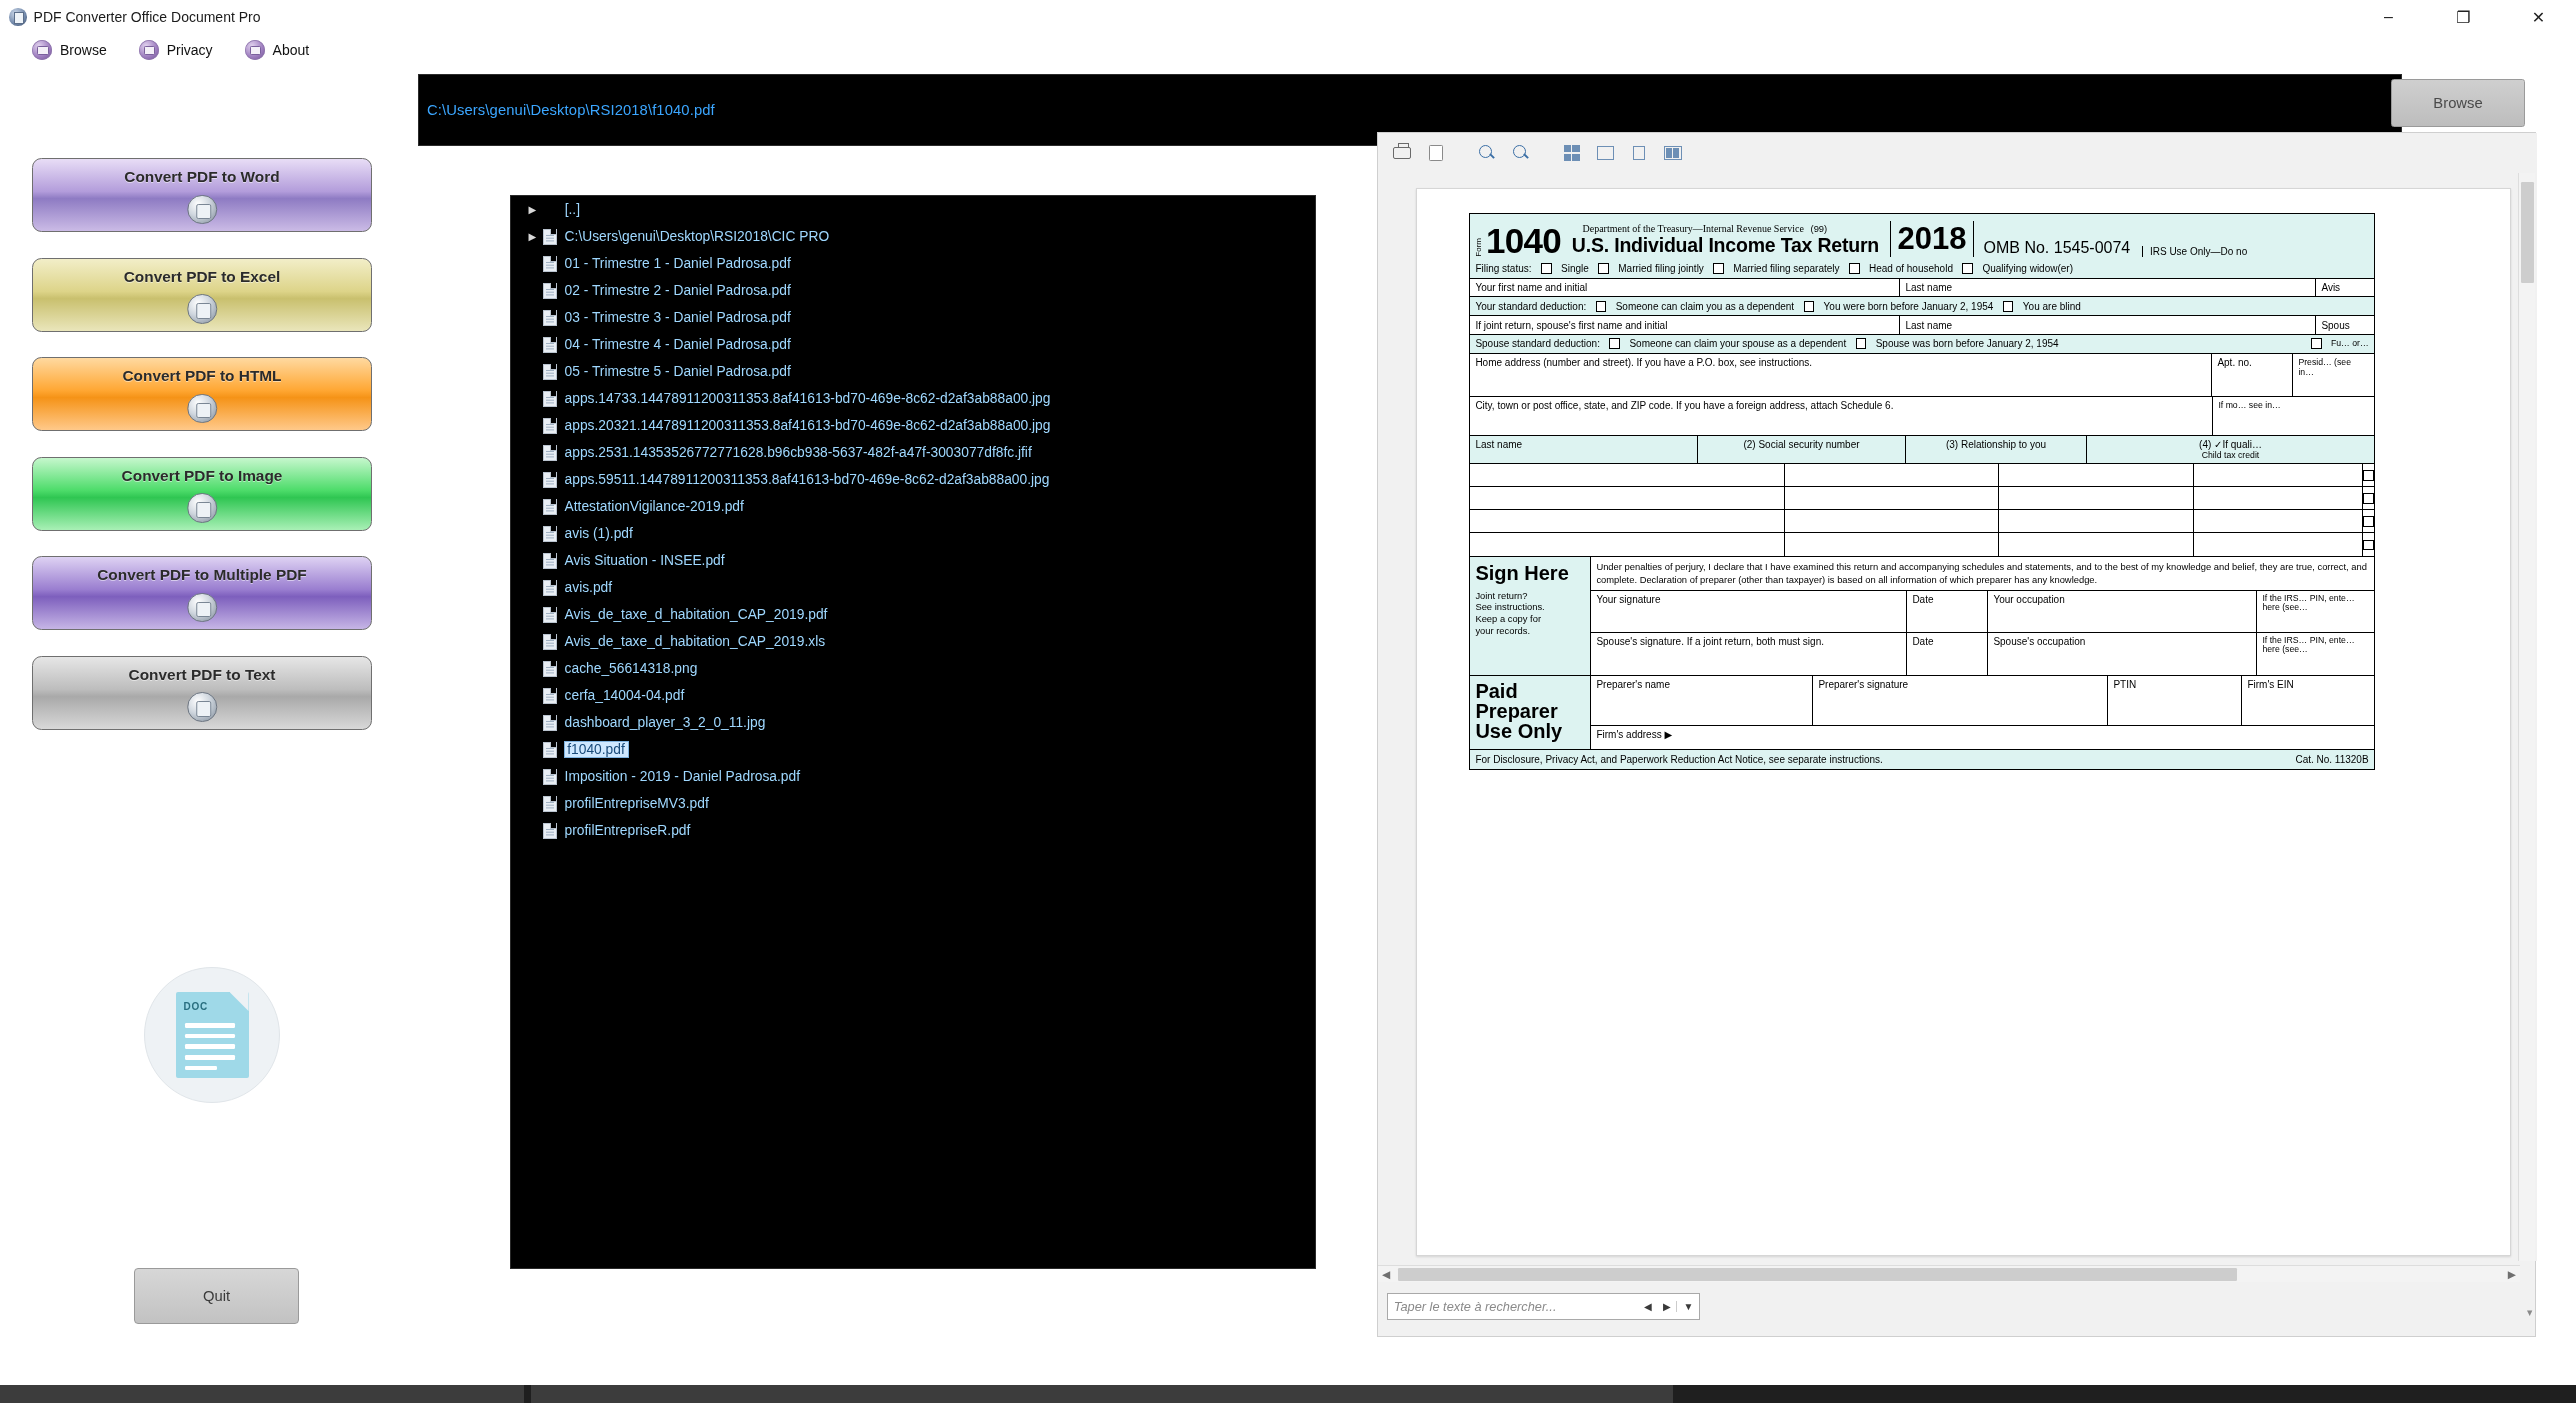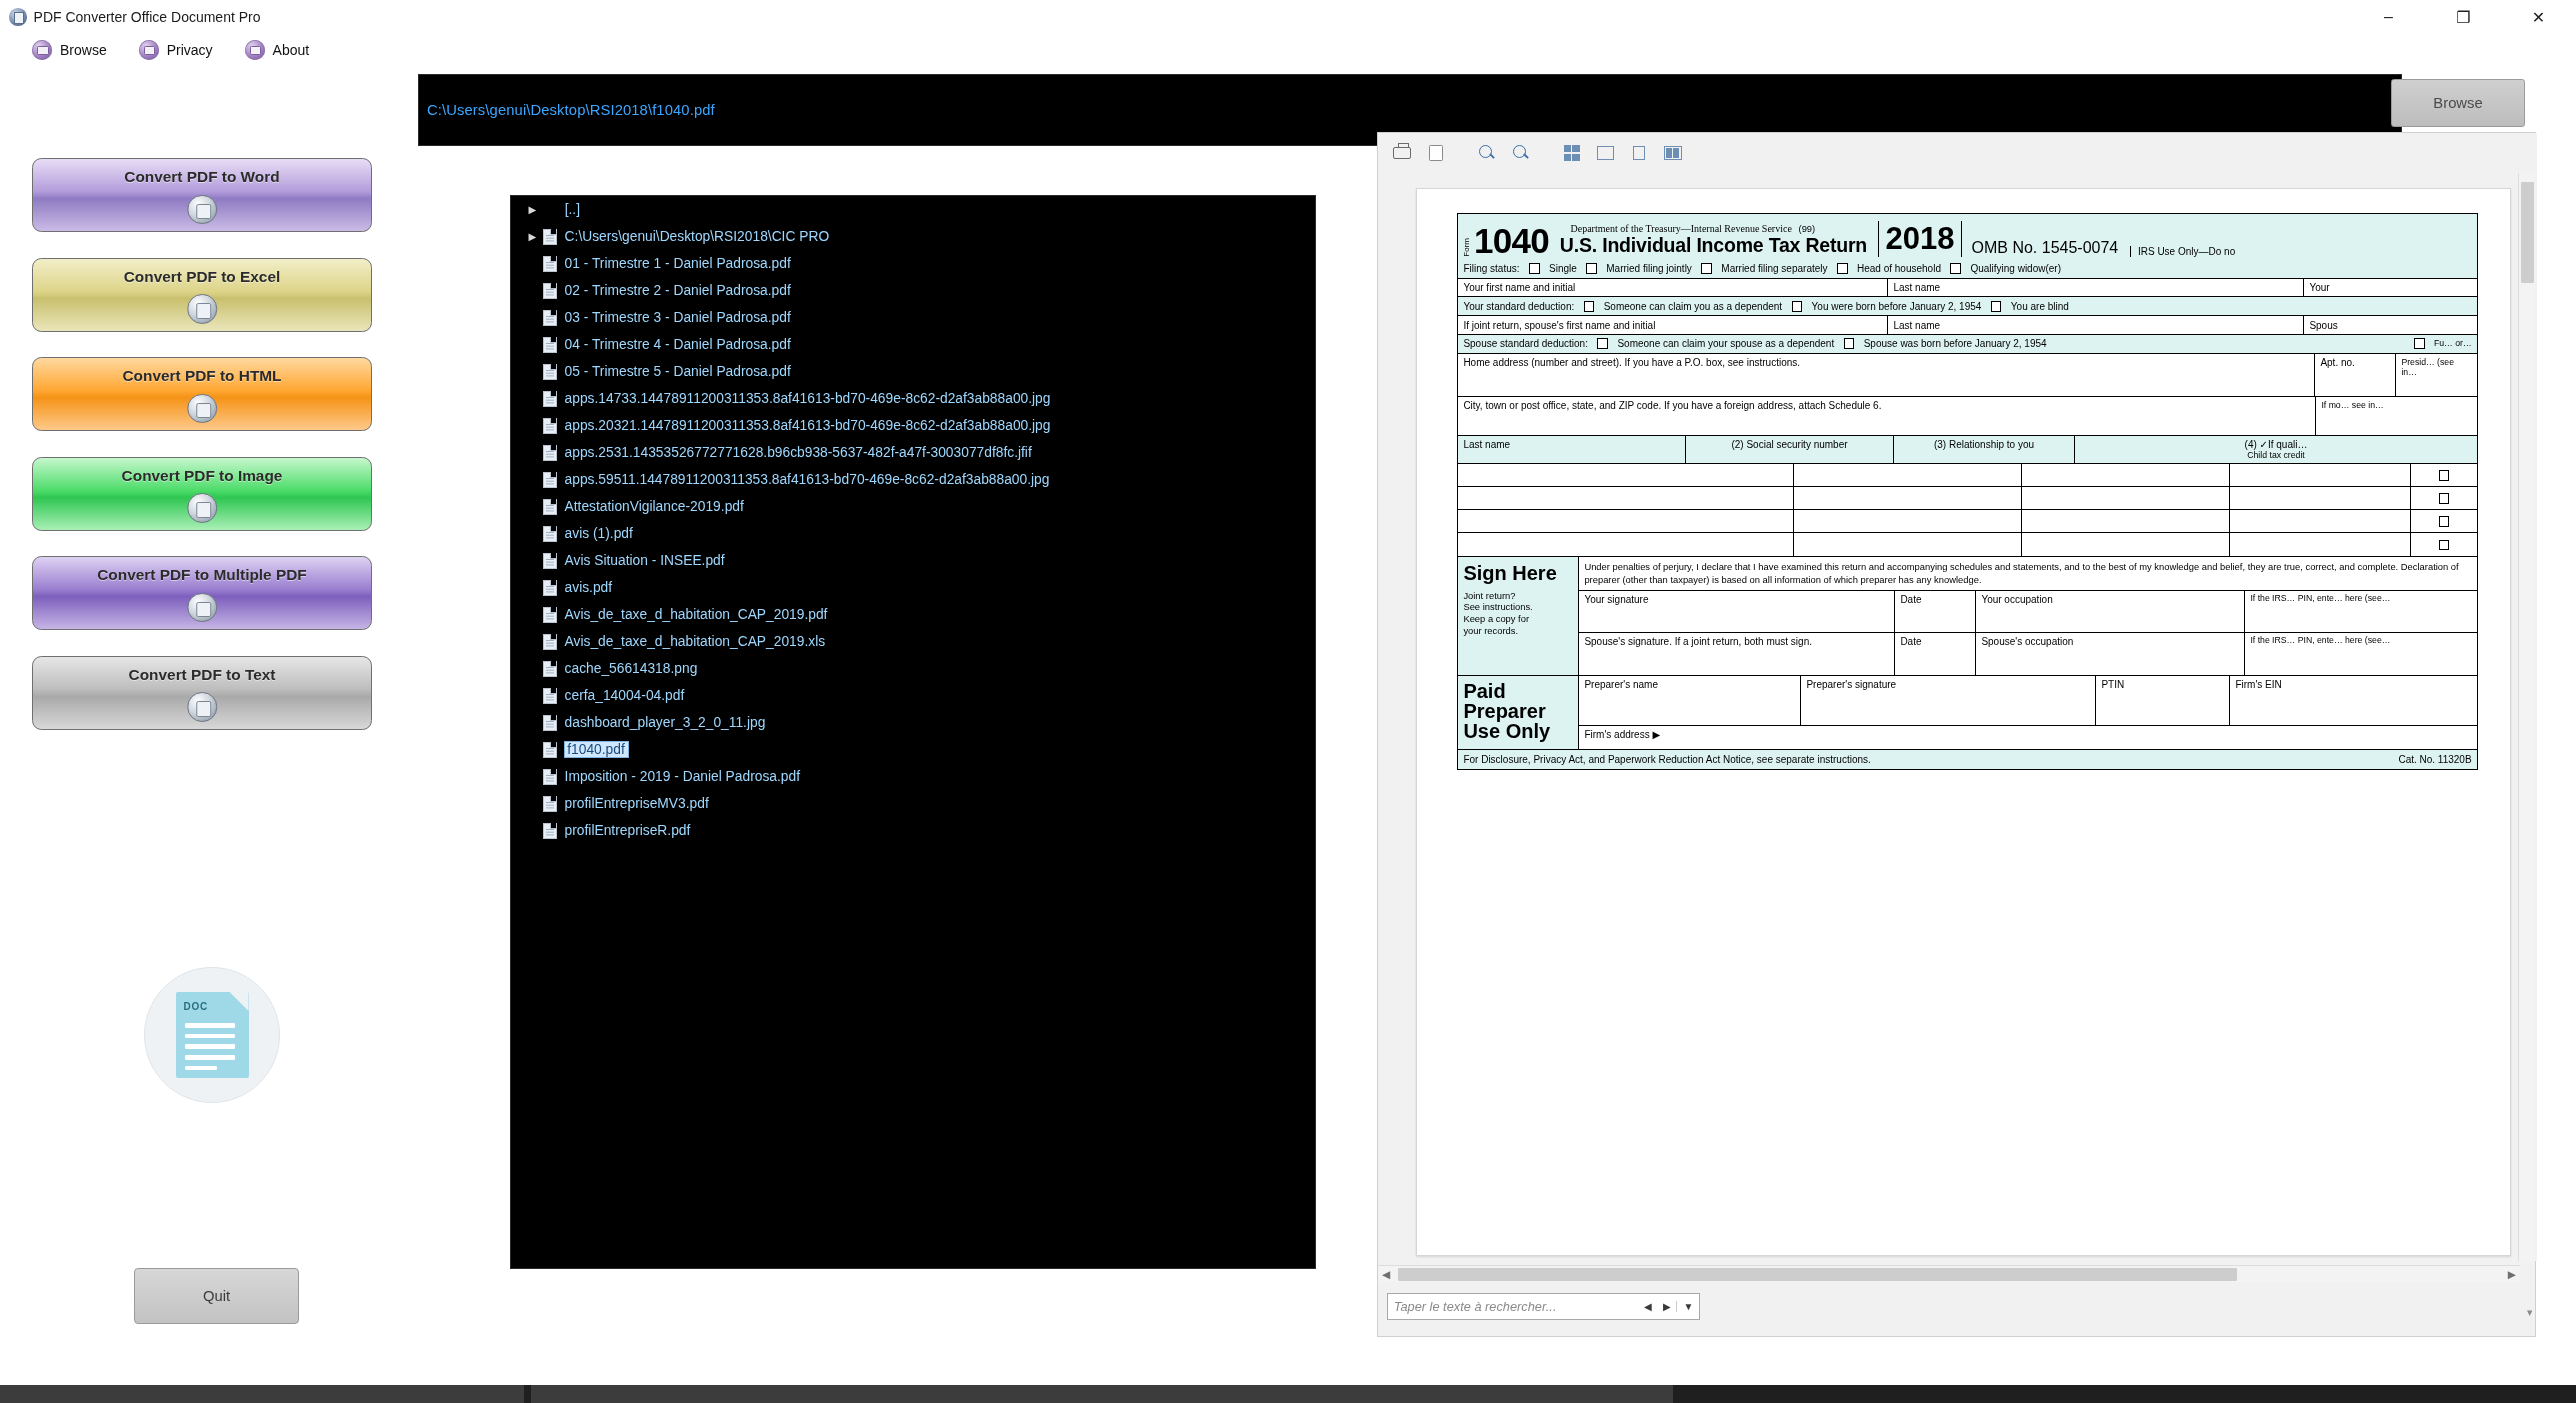--- a/index.html
+++ b/index.html
@@ -195,21 +195,21 @@
     position:absolute; left:0; top:40px; width:1159px; height:1088px;
     background:#f1f1f1; overflow:hidden;
   }
   .page-sheet{
     position:absolute; left:38px; top:14.8px; width:1095px; height:1068px;
     background:#ffffff; border:0.7px solid #d6d6d6; box-shadow:0 0.7px 2px rgba(0,0,0,.12);
   }
 
   
   .f1040{
-    position:absolute; left:40px; top:24px; width:1021px; font-size:10px; color:#000;
+    position:absolute; left:52px; top:24px; width:906px; font-size:10px; color:#000;
   }
   .hdr{
     display:flex; align-items:flex-end; border:0.7px solid #000; border-bottom:none; background:#ddf3f1;
     height:47px; padding:2.7px 5.4px;
   }
   .hdr .formword{ font-size:8px; writing-mode:vertical-rl; transform:rotate(180deg); margin-right:2.7px; line-height:1;}
   .hdr .f1040num{ font-size:35px; font-weight:bold; letter-spacing:-0.7px; line-height:.95;}
   .hdr .dept{ font-size:10px; margin-left:10.7px;font-family:Liberation Serif, serif; }
   .hdr .title{ font-size:19.5px; font-weight:bold; letter-spacing:-0.2px;}
   .hdr .year{ font-size:31px; font-weight:bold; margin-left:10.7px; border-left:0.7px solid #000; border-right:0.7px solid #000; padding:0 6.7px;}
@@ -557,21 +557,21 @@
         </div>
 
         <div class="cell-split">
           <div style="width:430px;">
             <span>Your first name and initial</span>
           </div>
           <div style="width:416px;">
             <span>Last name</span>
           </div>
           <div style="flex:1;">
-            <span>Your</span>
+            <span>Avis</span>
           </div>
         </div>
 
         <div class="fline">
           <span>Your standard deduction:</span>
           <span class="cb"></span>
           <span>Someone can claim you as a dependent</span>
           <span class="cb"></span>
           <span>You were born before January 2, 1954</span>
           <span class="cb"></span>

